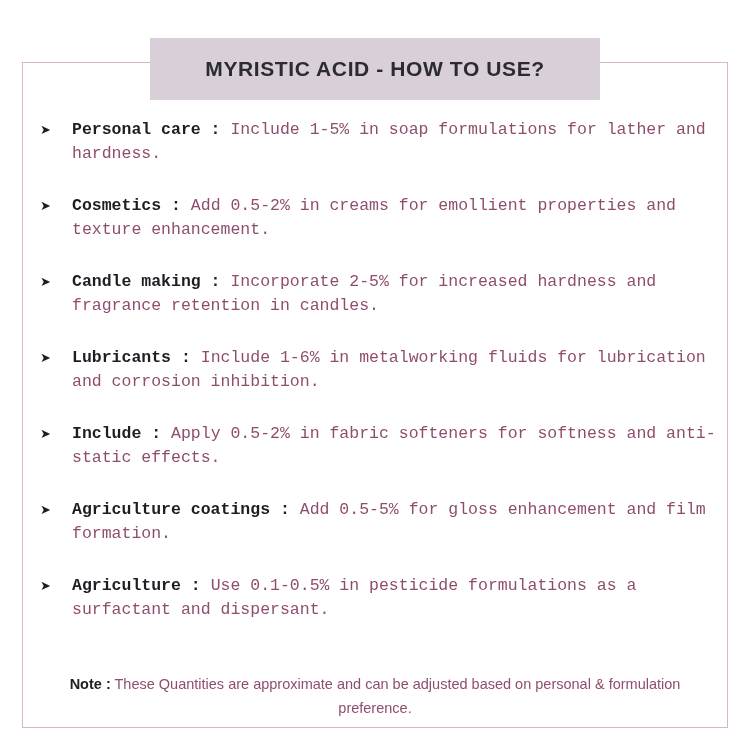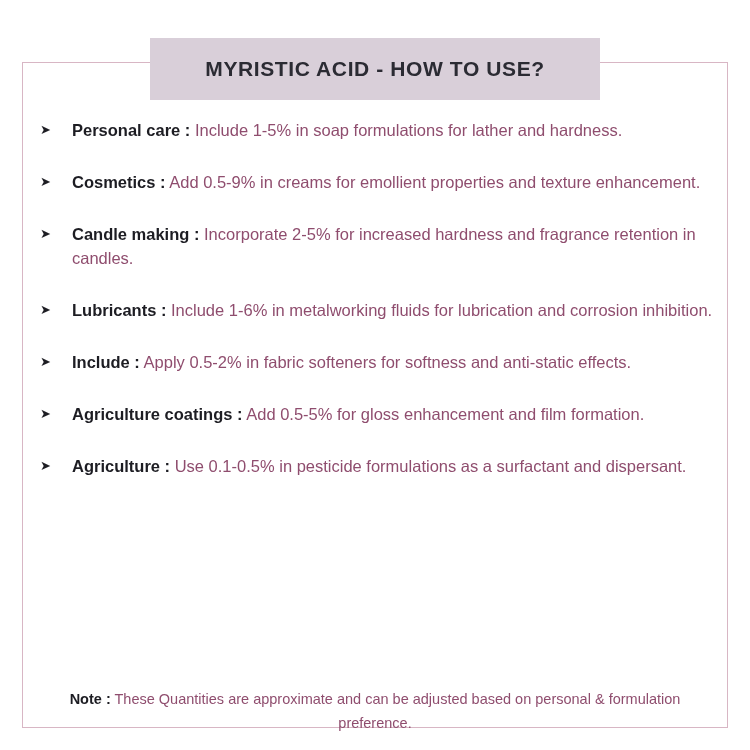--- a/index.html
+++ b/index.html
@@ -67,31 +67,31 @@
     color: #1d1d23;
     font-size: 13px;
     line-height: 22px;
     padding-top: 1px;
   }
   .item-text {
     flex: 1 1 auto;
     font-size: 16.5px;
     line-height: 24px;
     color: #8f4d6e;
-    font-family: Liberation Sans, sans-serif;
+    font-family: Liberation Mono, monospace;
   }
   .item-label {
     color: #1d1d23;
     font-weight: bold;
   }
   .note {
     position: absolute;
     left: 60px;
     right: 60px;
-    bottom: 15px;
+    bottom: 30px;
     text-align: center;
     font-size: 14.5px;
     line-height: 24px;
     color: #8f4d6e;
   }
   .note-label {
     color: #1d1d23;
     font-weight: bold;
   }
 </style>
@@ -108,21 +108,21 @@
 
   <div class="content">
 
     <div class="item">
       <span class="bullet">➤</span>
       <span class="item-text"><span class="item-label">Personal care :</span><span> Include 1-5% in soap formulations for lather and hardness.</span></span>
     </div>
 
     <div class="item">
       <span class="bullet">➤</span>
-      <span class="item-text"><span class="item-label">Cosmetics :</span><span> Add 0.5-9% in creams for emollient properties and texture enhancement.</span></span>
+      <span class="item-text"><span class="item-label">Cosmetics :</span><span> Add 0.5-2% in creams for emollient properties and texture enhancement.</span></span>
     </div>
 
     <div class="item">
       <span class="bullet">➤</span>
       <span class="item-text"><span class="item-label">Candle making :</span><span> Incorporate 2-5% for increased hardness and fragrance retention in candles.</span></span>
     </div>
 
     <div class="item">
       <span class="bullet">➤</span>
       <span class="item-text"><span class="item-label">Lubricants :</span><span> Include 1-6% in metalworking fluids for lubrication and corrosion inhibition.</span></span>

